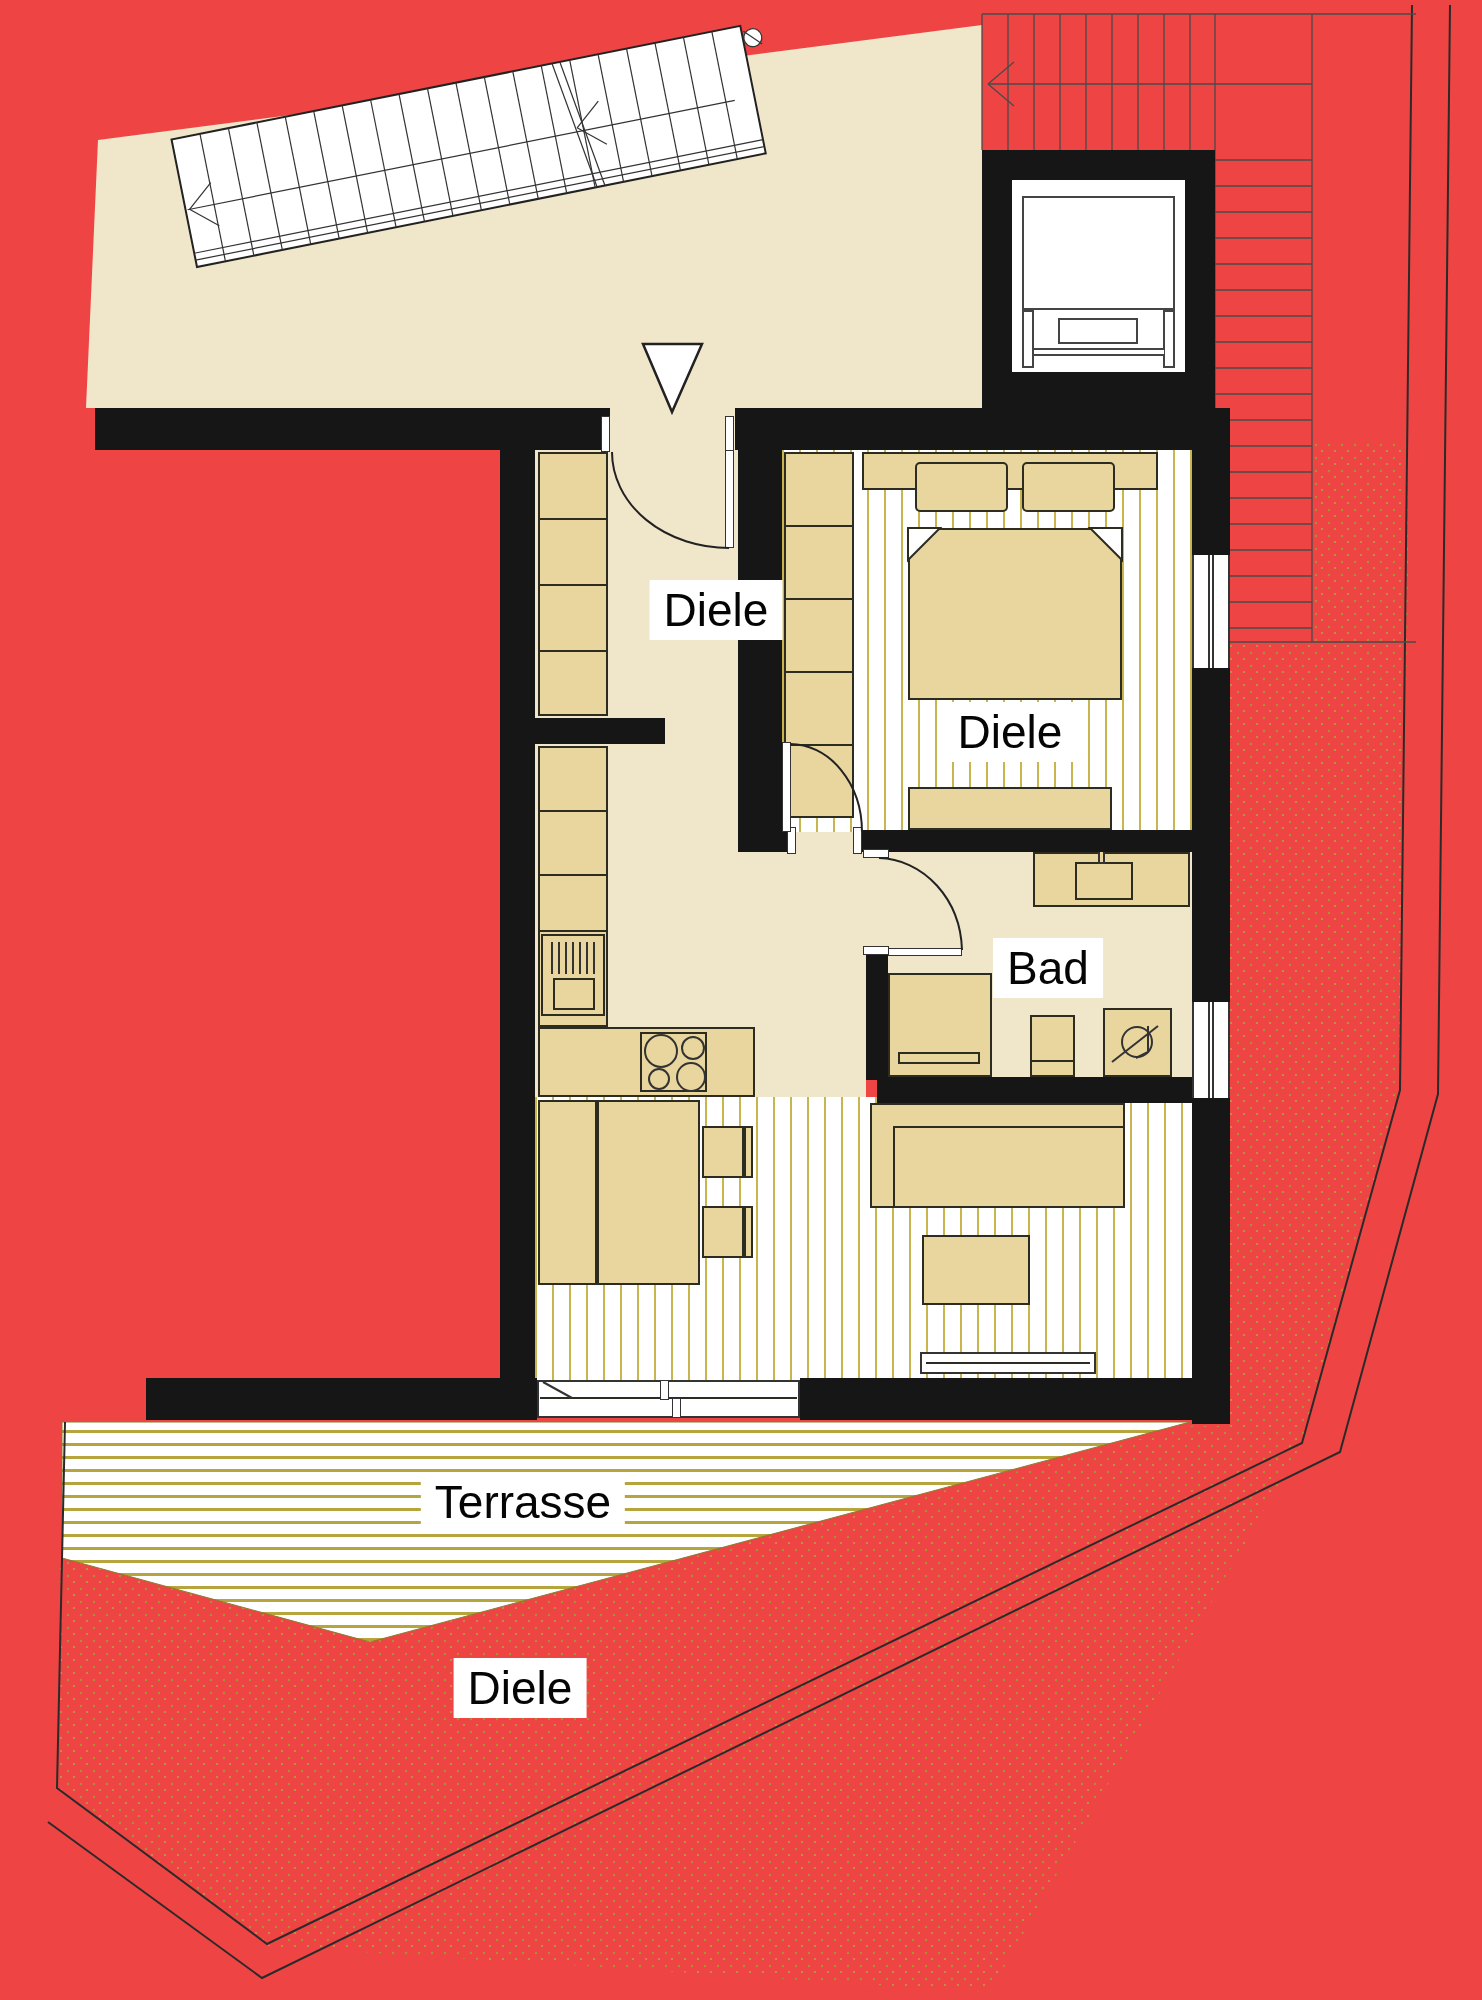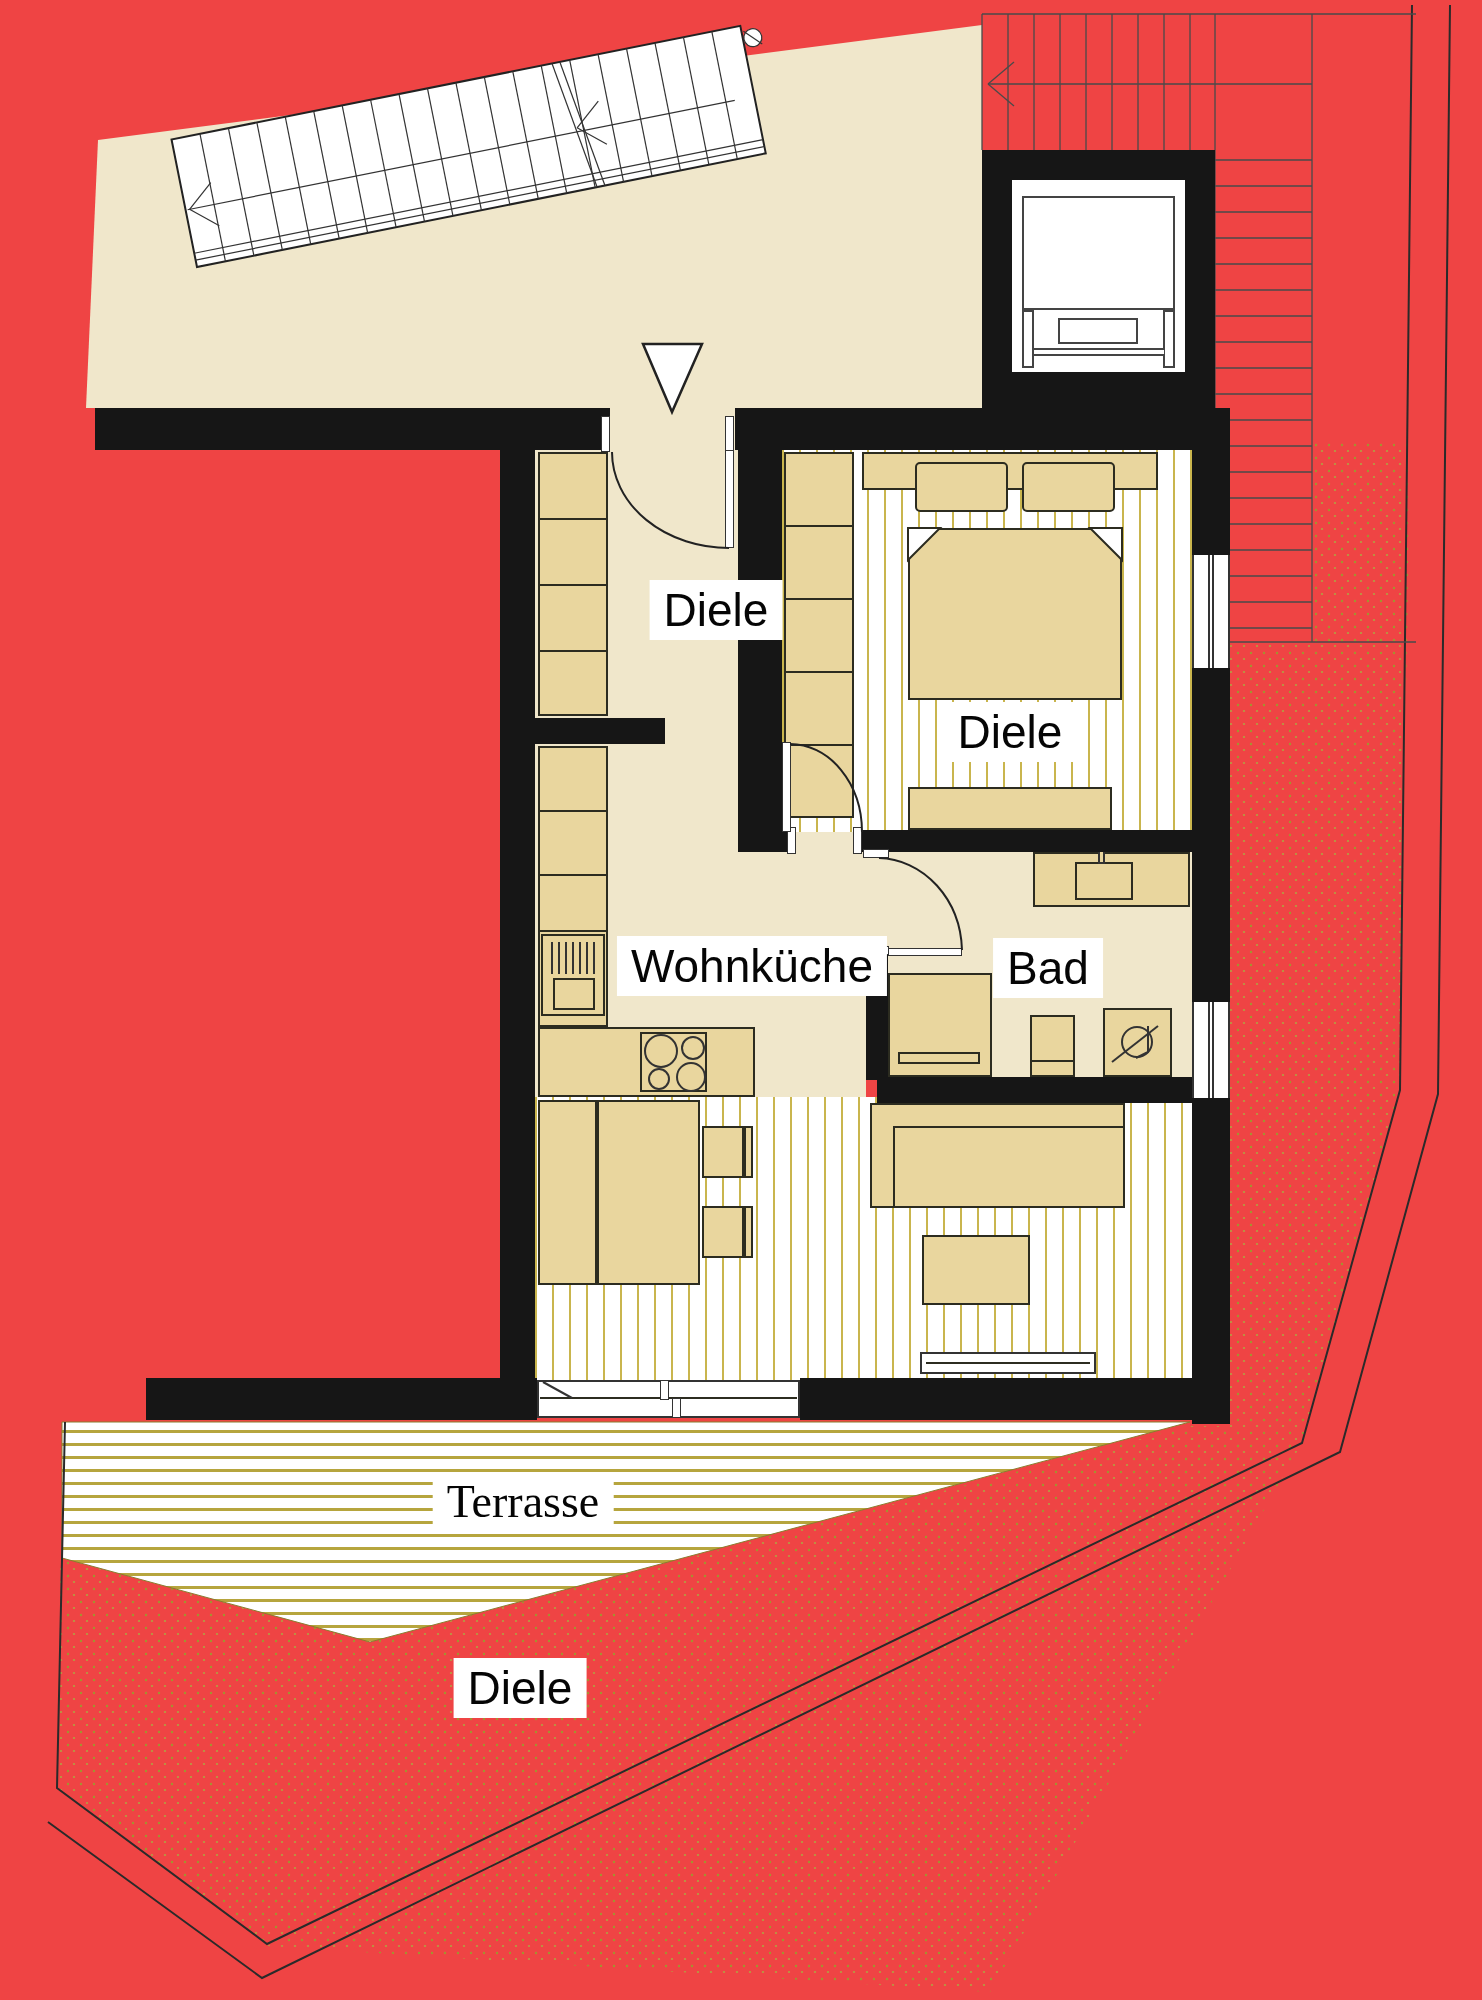--- a/index.html
+++ b/index.html
@@ -233,18 +233,17 @@
       <line x1="1112" y1="1062" x2="1158" y2="1026"></line>
       <path d="M 1148,1026 L 1148,1052 L 1136,1058"></path>
     </g>
     <path d="M 908,528 L 940,528 L 908,560 Z" fill="#fff" stroke="#2c2c20" stroke-width="2"></path>
     <path d="M 1122,528 L 1090,528 L 1122,560 Z" fill="#fff" stroke="#2c2c20" stroke-width="2"></path>
     <line x1="543" y1="1382" x2="572" y2="1398" stroke="#333" stroke-width="2"></line>
   </svg>
 
   <div class="chip" style="left:716px;top:610px;">Diele</div>
   <div class="chip" style="left:1010px;top:732px;">Diele</div>
-  <div class="chip" style="left:752px;top:966px;">Wohnküche</div>
   <div class="chip" style="left:1048px;top:968px;text-align:right;">Bad</div>
-  <div class="chip" style="left:523px;top:1502px;font-family:Liberation Serif, serif;">Terrasse</div>
+  <div class="chip" style="left:523px;top:1502px;">Terrasse</div>
   <div class="chip" style="left:520px;top:1688px;">Diele</div>
 
 </div>
 
 </body></html>

